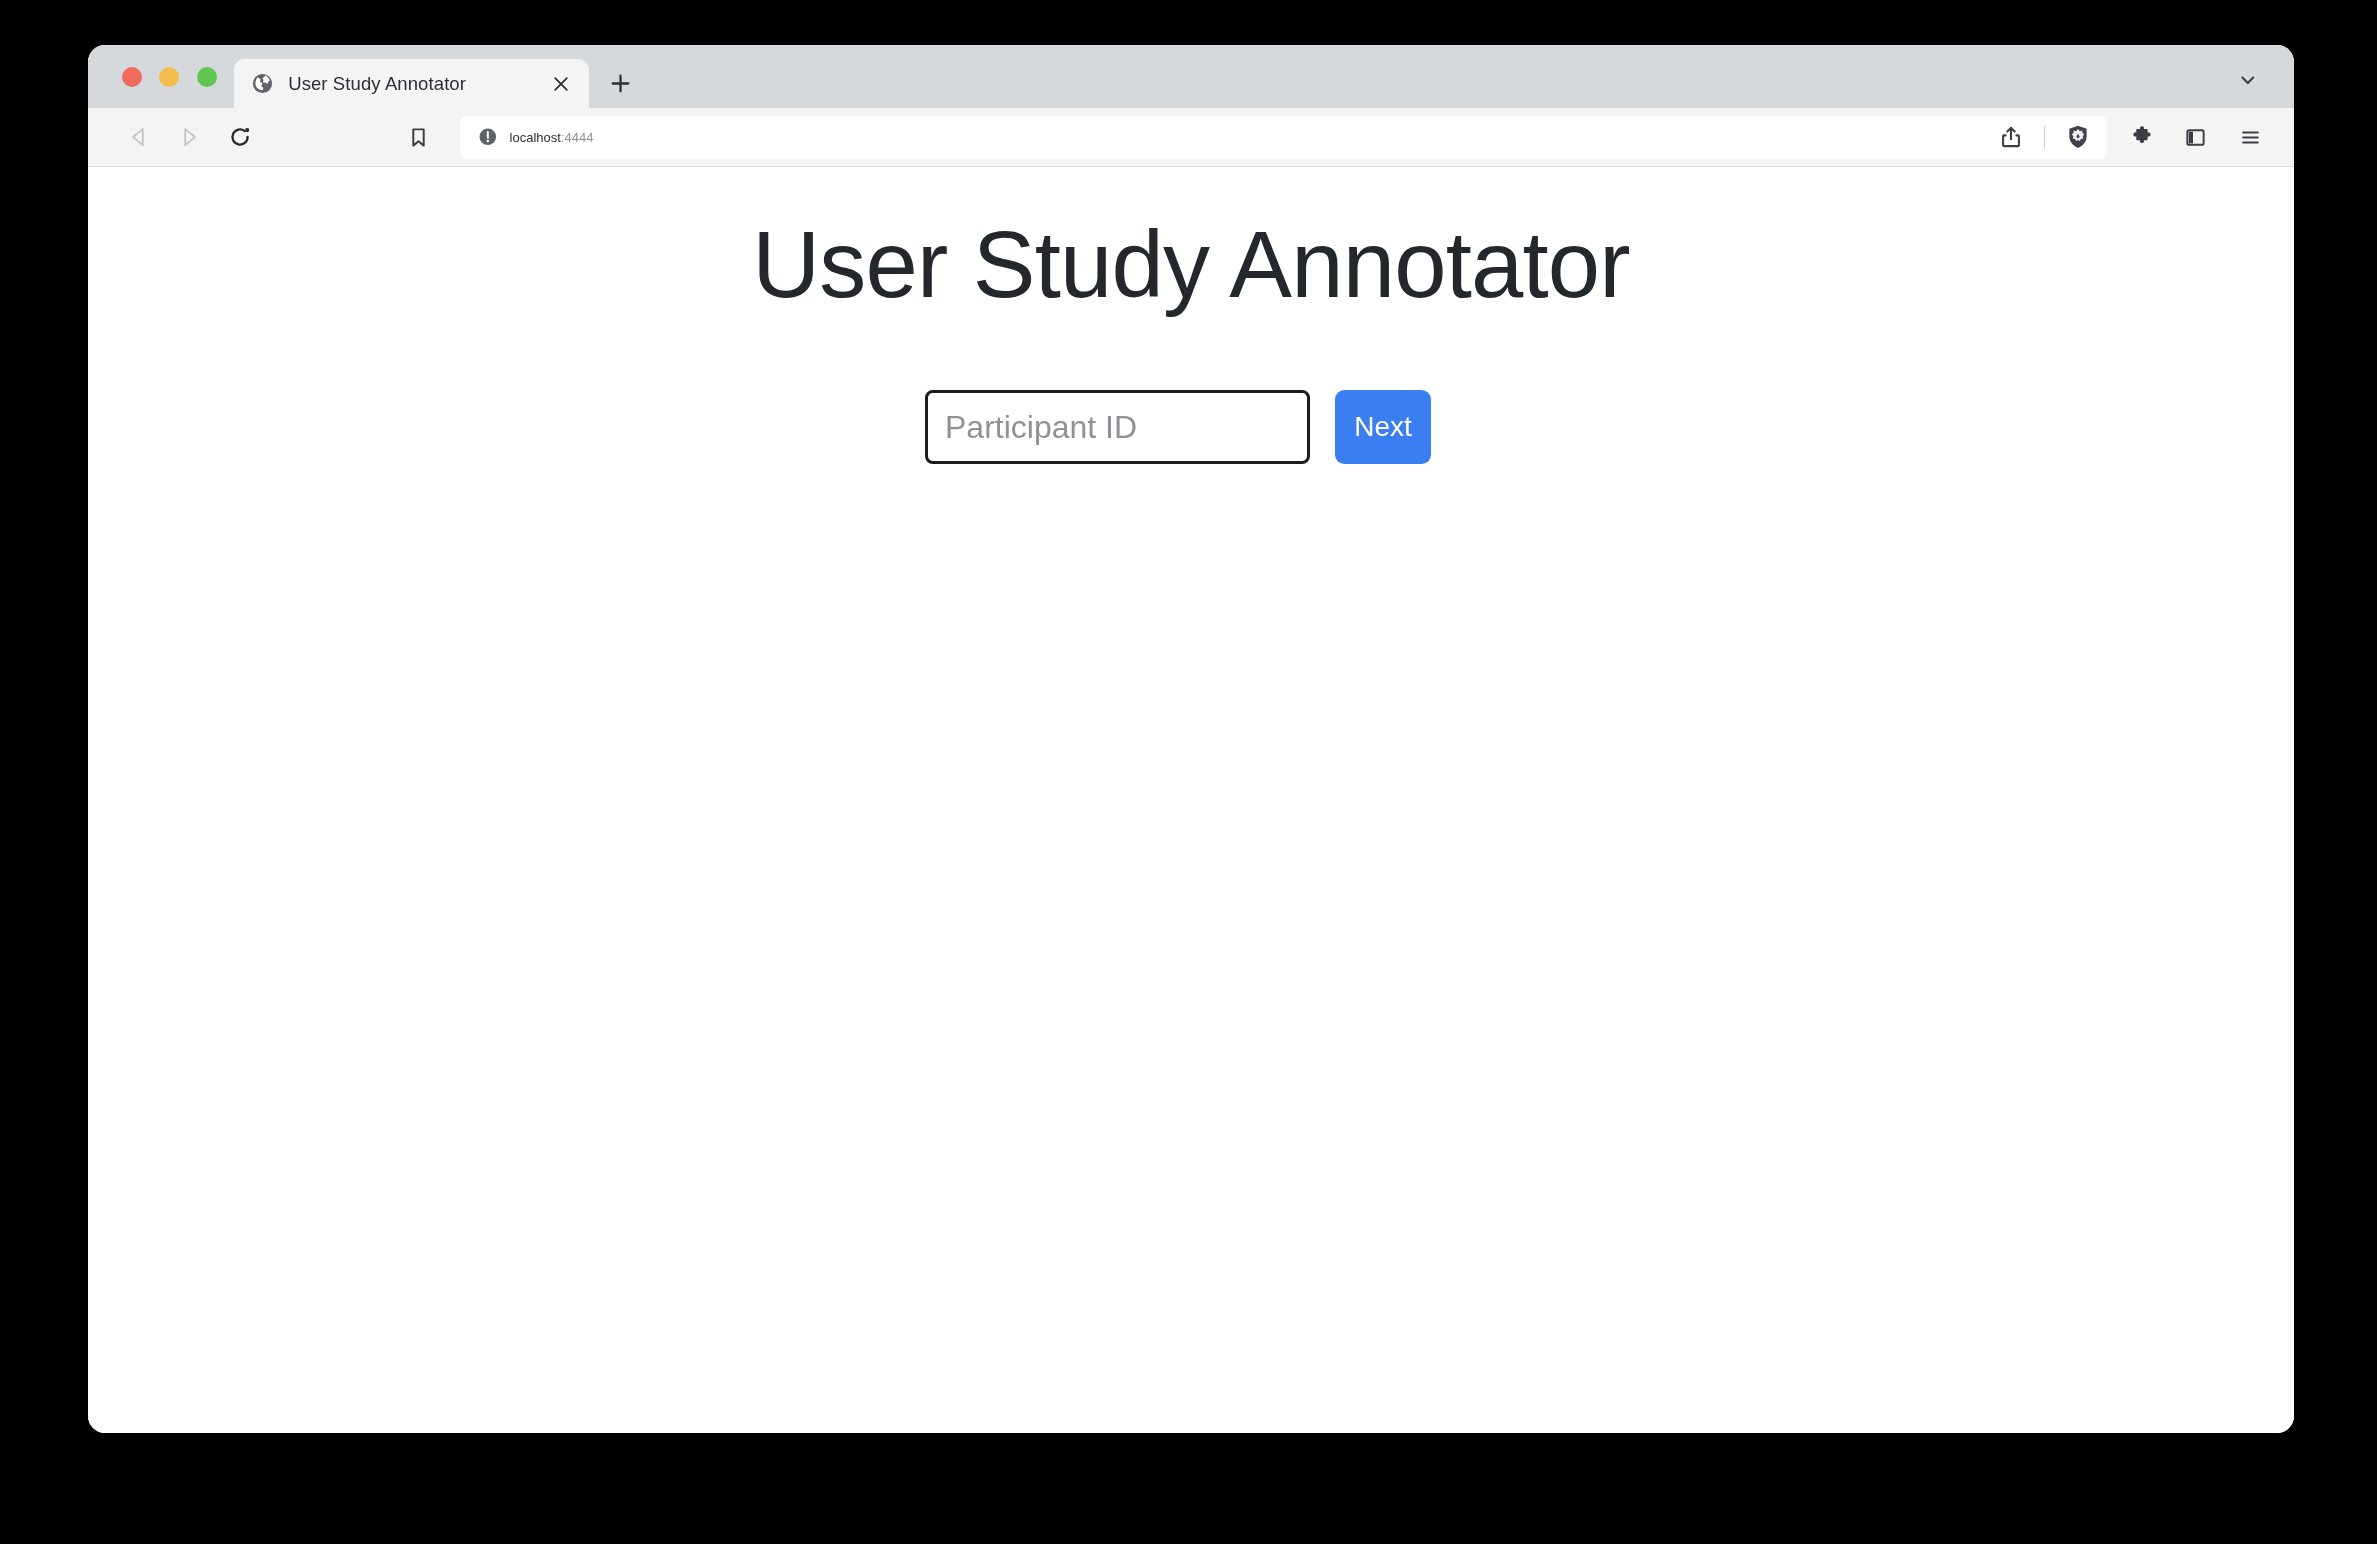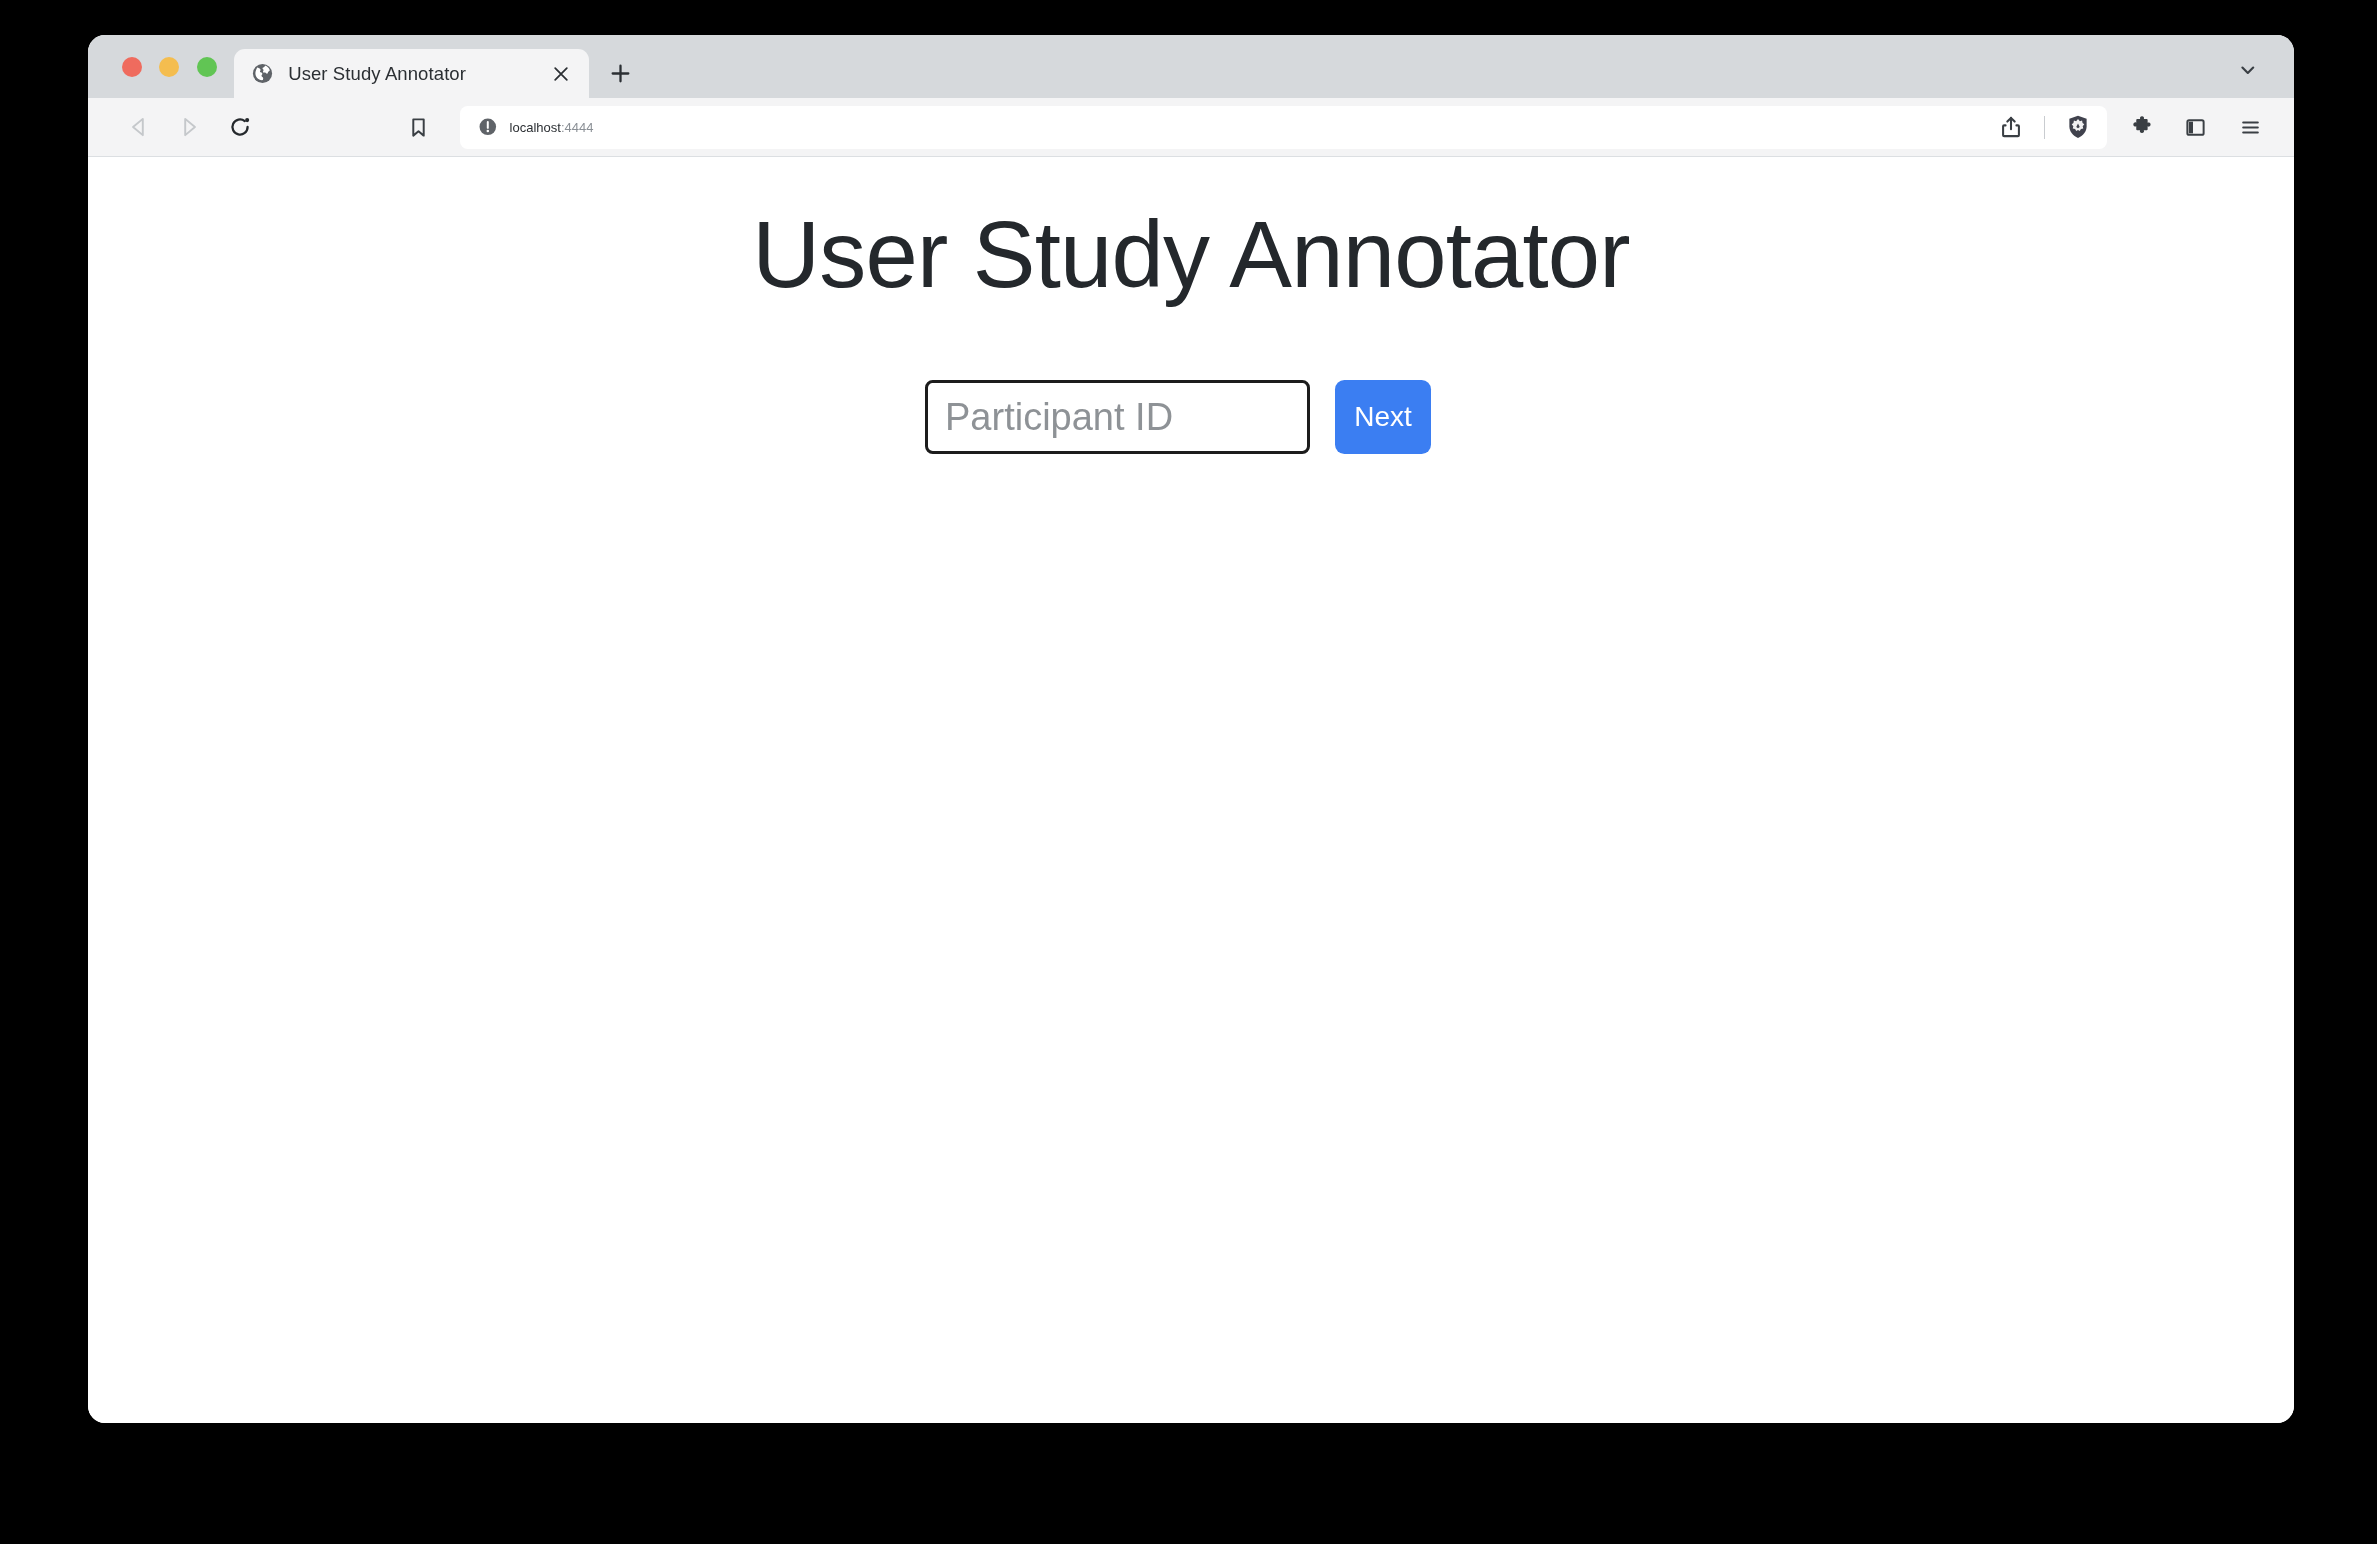--- a/index.html
+++ b/index.html
@@ -12,21 +12,21 @@
   }
   body {
     font-family: "Liberation Sans", sans-serif;
     -webkit-font-smoothing: antialiased;
   }
 
   
   .browser-window {
     position: absolute;
     left: 88px;
-    top: 35px;
+    top: 45px;
     width: 2206px;
     height: 1388px;
     border-radius: 17px;
     overflow: hidden;
     background: #ffffff;
     box-shadow: 0 15.4px 46px rgba(0,0,0,0.55);
   }
 
   
   .tab-strip {
@@ -206,21 +206,21 @@
     padding-left: 837px;
   }
   .participant-input {
     width: 385px;
     height: 74px;
     box-sizing: border-box;
     border: 3.1px solid #1c1c1c;
     border-radius: 7.7px;
     background: #ffffff;
     font-family: "Liberation Sans", sans-serif;
-    font-size: 38px;
+    font-size: 32px;
     color: #2b2f33;
     padding: 0 17px;
     outline: none;
   }
   .participant-input::placeholder { color: #8e9296; }
   .next-button {
     height: 74px;
     min-width: 96px;
     box-sizing: border-box;
     background: #3b7ef2;

